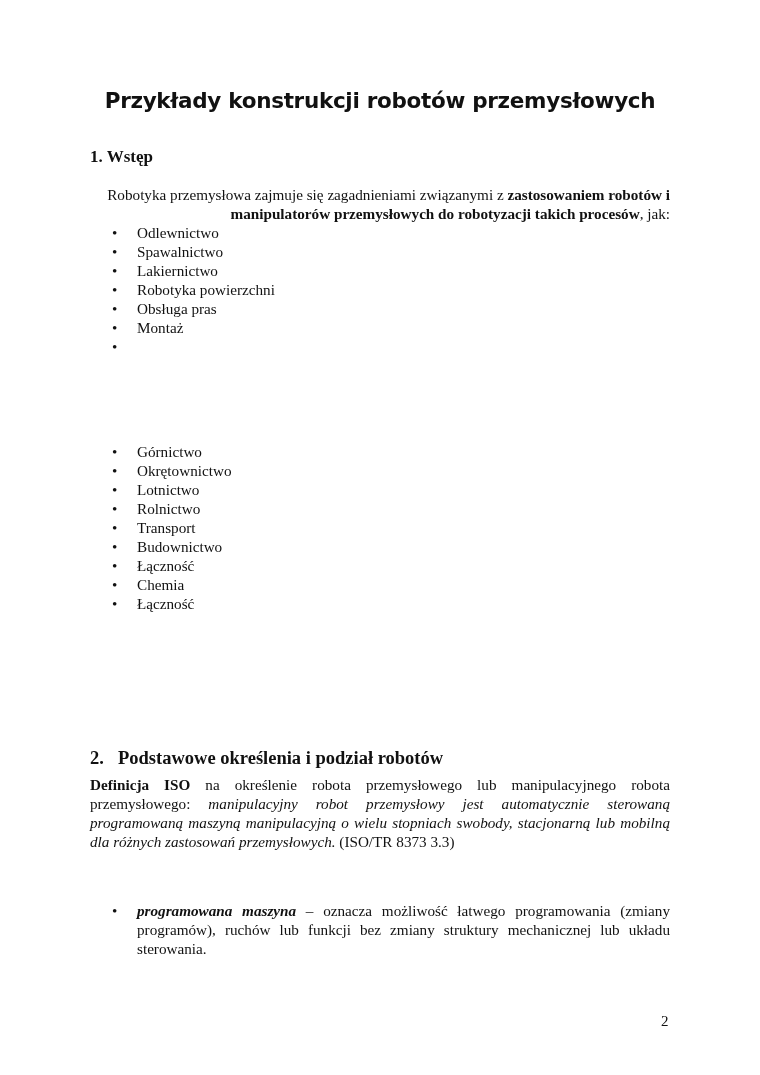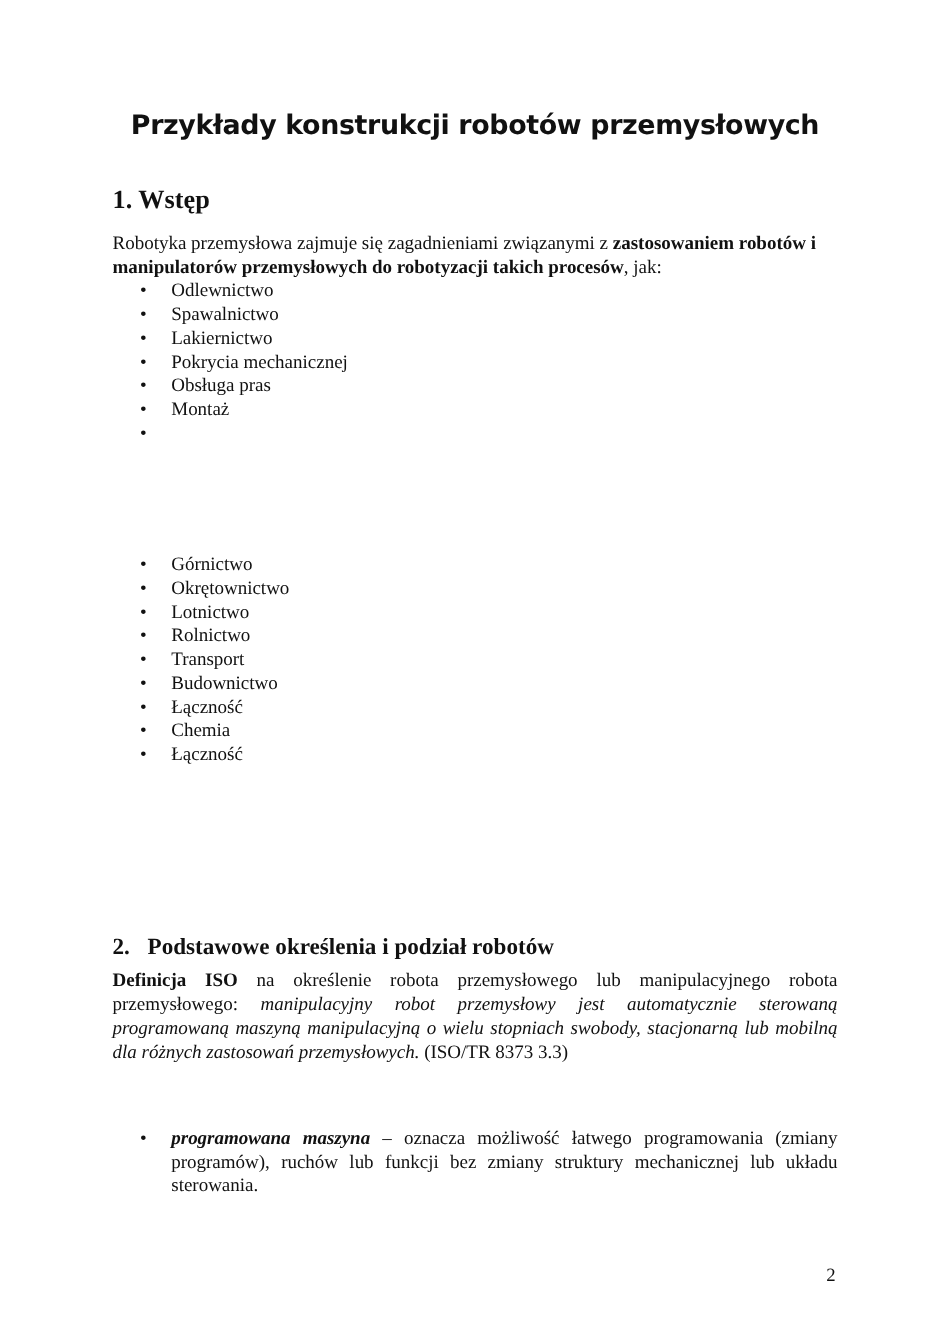--- a/index.html
+++ b/index.html
@@ -1,50 +1,50 @@
 <!DOCTYPE html>
 <html><head>
 <meta charset="utf-8">
 <style>
   html, body { margin: 0; padding: 0; background: #ffffff; }
   body { width: 760px; height: 1075px; position: relative; overflow: hidden;
          font-family: "Liberation Serif", serif; color: #111; }
   .page { position: absolute; left: 0; top: 0; width: 717px; height: 1075px; }
   .title { position: absolute; left: 0; width: 760px; top: 88px; text-align: center;
            font-family: "DejaVu Sans", sans-serif; font-weight: bold; font-size: 21.5px; letter-spacing: -0.3px; }
-  .h1 { position: absolute; left: 90px; top: 147px; font-weight: bold; font-size: 21px; }
+  .h1 { position: absolute; left: 90px; top: 147px; font-weight: bold; font-size: 17px; }
   .h2 { position: absolute; left: 90px; top: 733px; font-weight: bold; font-size: 18.5px; margin-top: 15px; }
   .h2 .num { display: inline-block; width: 28px; }
   .para { position: absolute; left: 90px; width: 580px; font-size: 15.2px; line-height: 19px; }
   .justify { text-align: justify; }
   .list { position: absolute; left: 90px; width: 580px; margin: 0; padding: 0; list-style: none;
           font-size: 15.2px; line-height: 19px; }
   .list li { position: relative; padding-left: 47px; }
   .list li .bullet { position: absolute; left: 22px; top: 0; }
   b { font-weight: bold; }
   .pagenum { position: absolute; left: 661px; top: 1013px; font-size: 15px; }
 </style>
 </head>
 <body>
 
 <div class="page">
 
   <div class="title">Przykłady konstrukcji robotów przemysłowych</div>
 
   <div class="h1">1. Wstęp</div>
 
-  <div class="para" style="top:185px;">
+  <div class="para" style="top:185px;text-align:right;">
     <span>Robotyka przemysłowa zajmuje się zagadnieniami związanymi z </span><b>zastosowaniem robotów i manipulatorów przemysłowych do robotyzacji takich procesów</b><span>, jak:</span>
   </div>
 
   <ul class="list" style="top:223px;">
     <li><span class="bullet">•</span><span>Odlewnictwo</span></li>
     <li><span class="bullet">•</span><span>Spawalnictwo</span></li>
     <li><span class="bullet">•</span><span>Lakiernictwo</span></li>
-    <li><span class="bullet">•</span><span>Pokrycia mechanicznej</span></li>
+    <li><span class="bullet">•</span><span>Robotyka powierzchni</span></li>
     <li><span class="bullet">•</span><span>Obsługa pras</span></li>
     <li><span class="bullet">•</span><span>Montaż</span></li>
     <li style="padding-right:60px;"><span class="bullet">•</span></li>
   </ul>
 
 
   <ul class="list" style="top:442px;">
     <li><span class="bullet">•</span><span>Górnictwo</span></li>
     <li><span class="bullet">•</span><span>Okrętownictwo</span></li>
     <li><span class="bullet">•</span><span>Lotnictwo</span></li>

